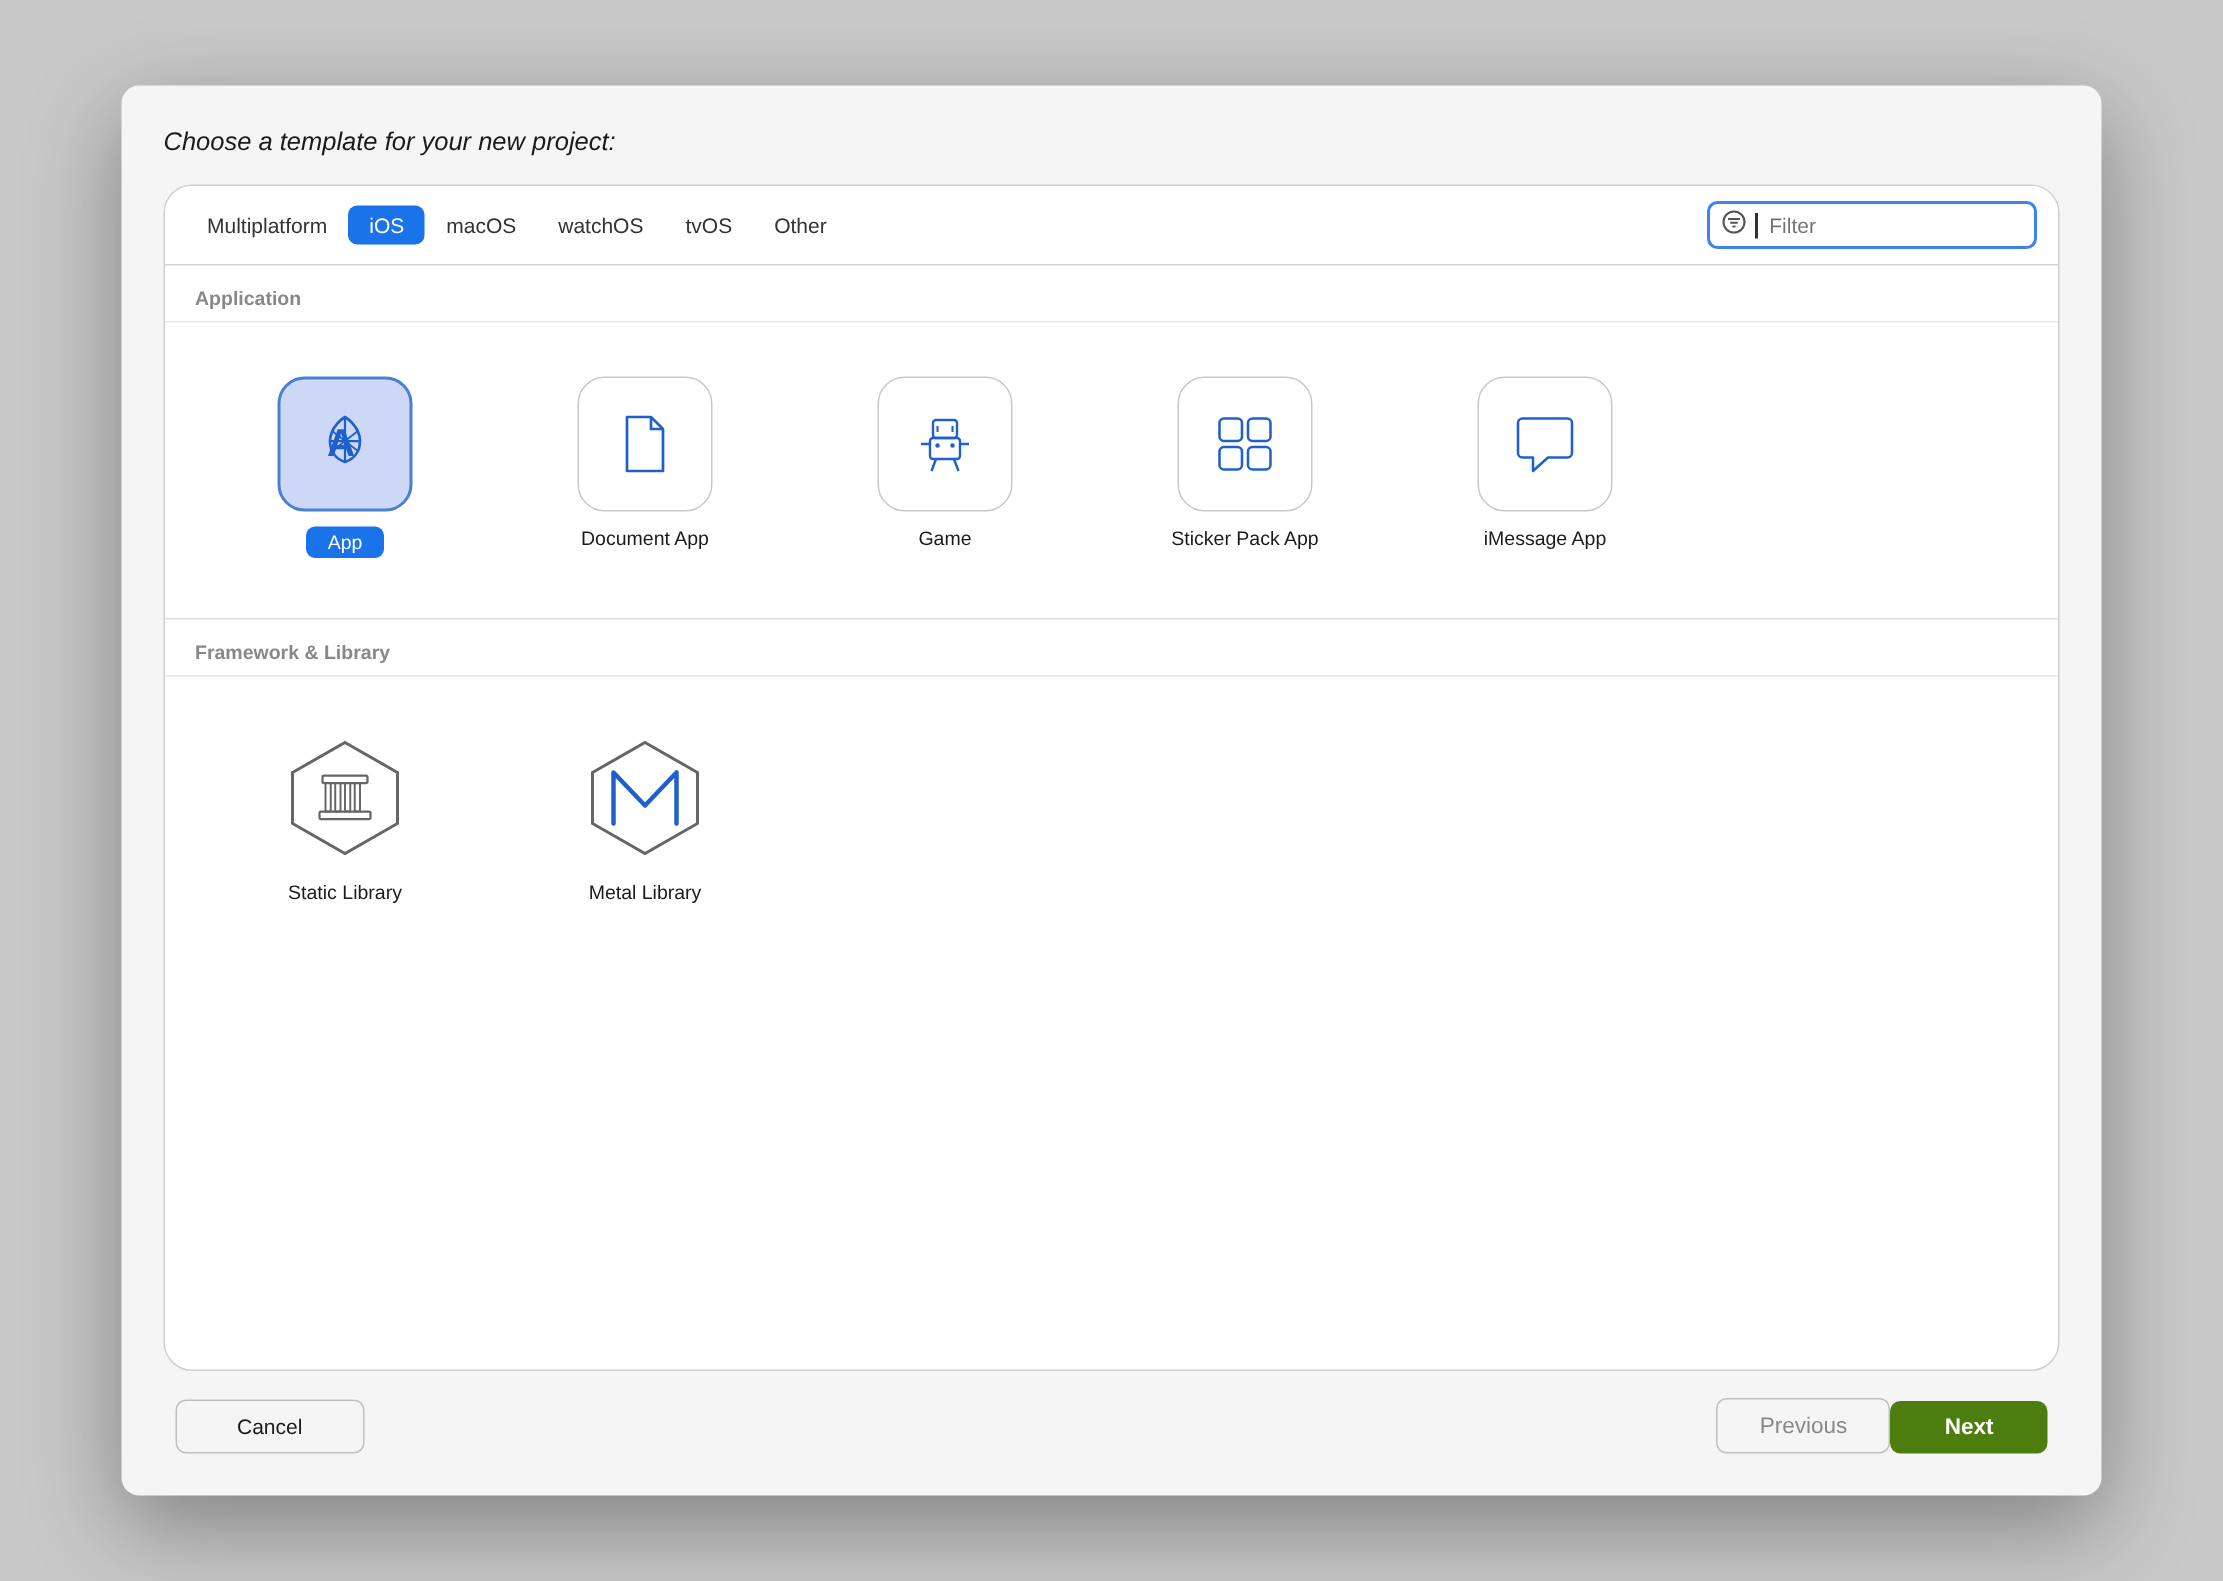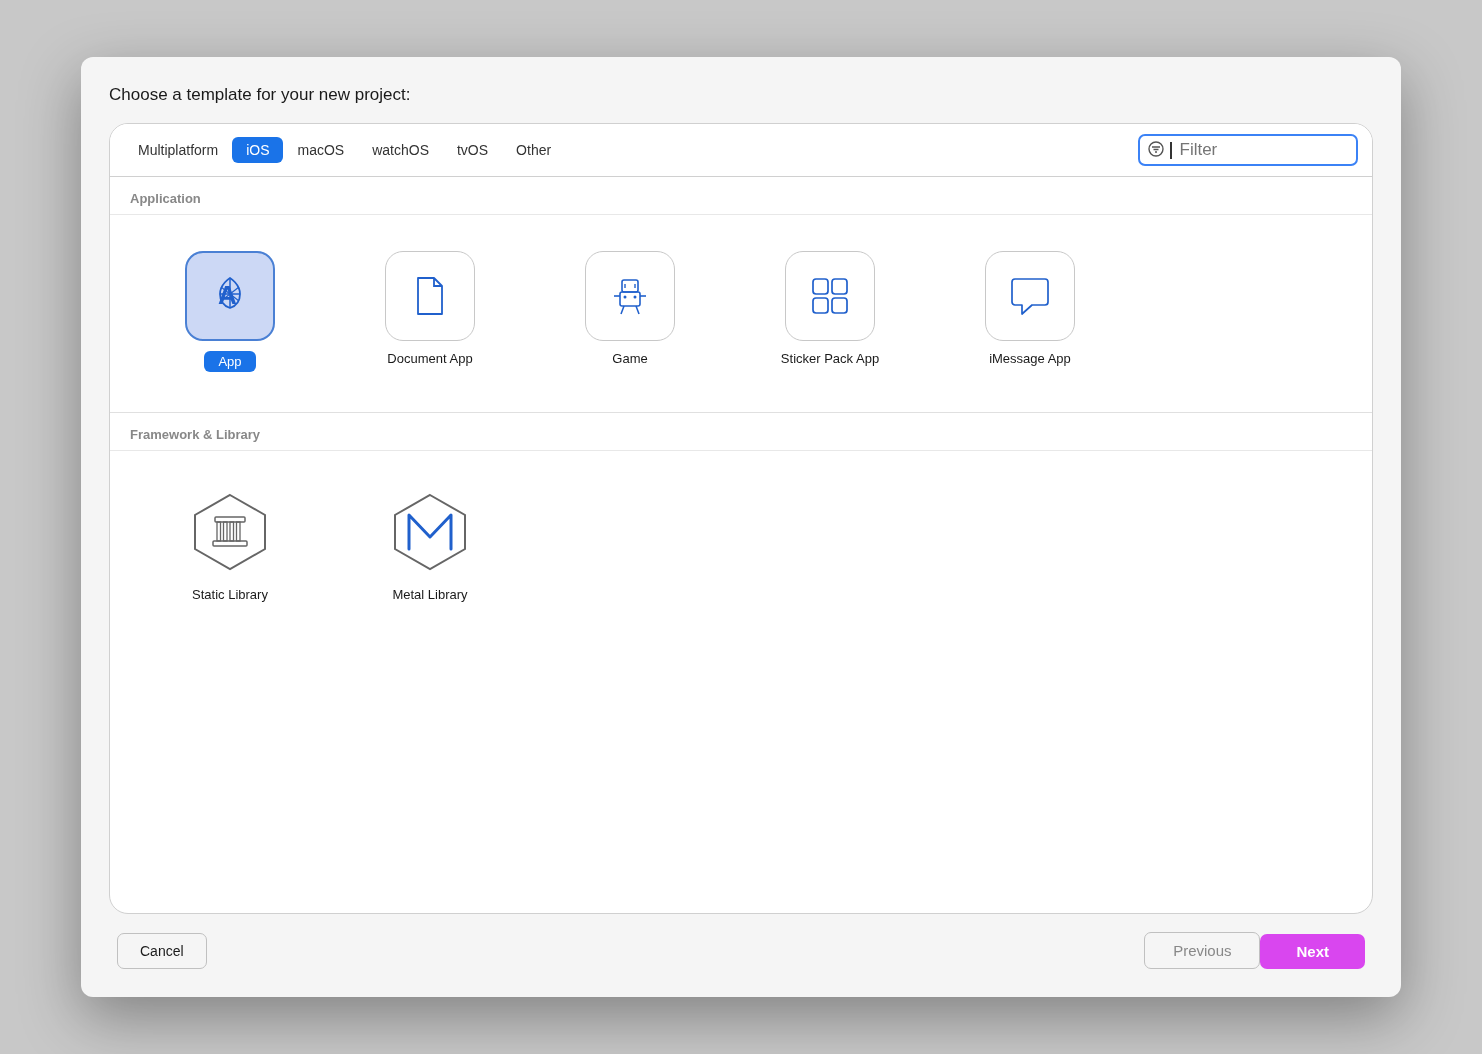--- a/index.html
+++ b/index.html
@@ -19,20 +19,21 @@
       box-shadow: 0 20px 60px rgba(0,0,0,0.35);
       display: flex;
       flex-direction: column;
       padding: 28px 28px 24px 28px;
     }
     .dialog-title {
       font-size: 17px;
       font-weight: 400;
       color: #1a1a1a;
       margin-bottom: 18px;
+      font-style: italic;
     }
     .main-content {
       background: #ffffff;
       border: 1px solid #d0d0d0;
       border-radius: 19px;
       flex: 1;
       display: flex;
       flex-direction: column;
       overflow: hidden;
     }
@@ -68,21 +69,21 @@
       background: #fff;
       min-width: 220px;
     }
     .filter-icon {
       color: #555;
       font-size: 15px;
     }
     .filter-input {
       border: none;
       outline: none;
-      font-size: 17px;
+      font-size: 14px;
       color: #c2410c;
       background: transparent;
       width: 160px;
     }
     @keyframes blink { 50% { opacity: 0; } }
     
     .scroll-area {
       flex: 1;
       overflow-y: auto;
       padding: 0;
@@ -158,40 +159,40 @@
     .footer {
       display: flex;
       align-items: center;
       justify-content: space-between;
       padding: 18px 8px 4px 8px;
     }
     .btn-cancel {
       background: #f5f5f5;
       border: 1px solid #c0c0c0;
       border-radius: 7px;
-      padding: 9px 22px;
+      padding: 9px 40px;
       font-size: 14px;
       cursor: pointer;
       color: #1a1a1a;
     }
     .footer-right {
       display: flex;
       align-items: flex-end;
     }
     .btn-previous {
       background: #f5f5f5;
       border: 1px solid #c0c0c0;
       border-radius: 7px;
       padding: 9px 28px;
       font-size: 15px;
       cursor: pointer;
       color: #888;
     }
     .btn-next {
-      background: #d946ef;
+      background: #4d7c0f;
       border: none;
       border-radius: 7px;
       padding: 9px 36px;
       font-size: 15px;
       font-weight: 600;
       cursor: pointer;
       color: #ffffff;
     }
   </style>
 </head>

